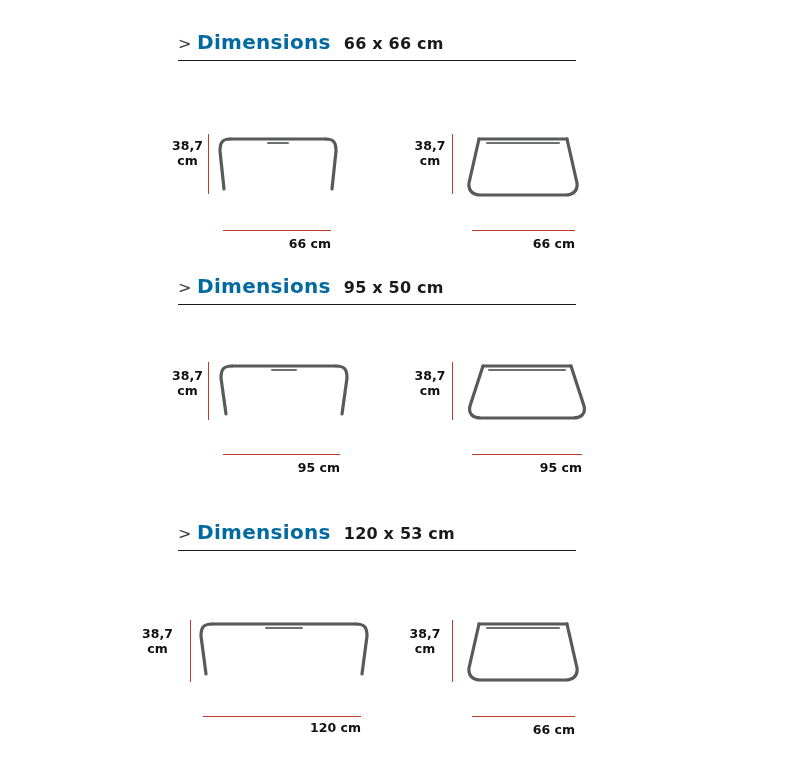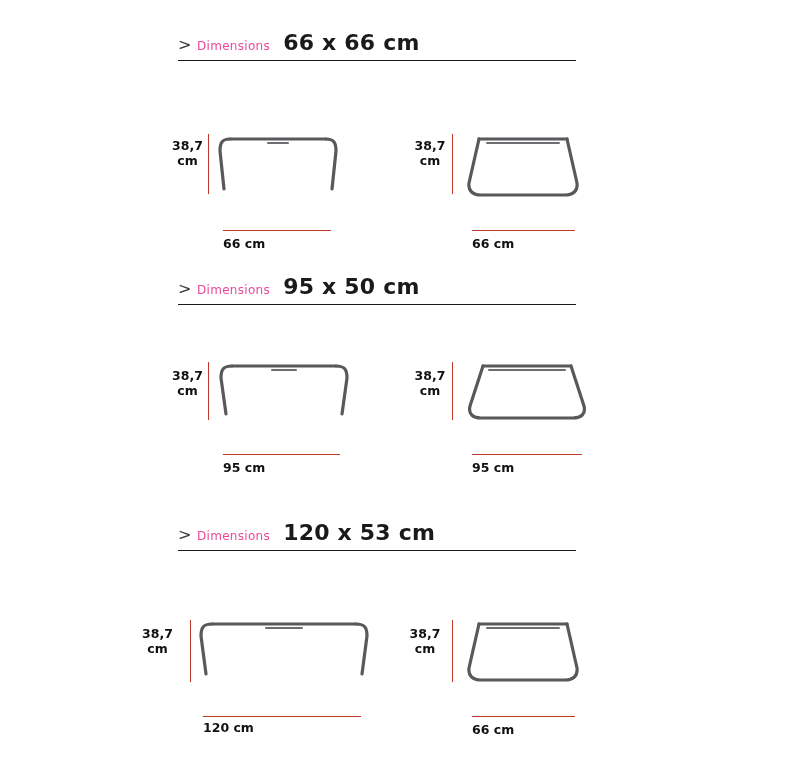--- a/index.html
+++ b/index.html
@@ -34,42 +34,42 @@
     border-bottom: 1.5px solid #1a1a1a;
     white-space: nowrap;
   }
   .heading .chev {
     font-size: 16px;
     color: #3a3a3a;
     font-weight: 400;
     letter-spacing: .5px;
   }
   .heading .word {
-    font-size: 12px;
-    color: #ec4899;
-    font-weight: 400;
+    font-size: 20px;
+    color: #0369a1;
+    font-weight: 700;
     letter-spacing: .3px;
   }
   .heading .dims {
-    font-size: 22px;
+    font-size: 16px;
     color: #1a1a1a;
     font-weight: bold;
     letter-spacing: .2px;
     margin-left: 8px;
   }
   
   .view {
     position: absolute;
   }
   .lbl {
     position: absolute;
     font-size: 12.5px;
     font-weight: bold;
     color: #111111;
-    text-align: left;
+    text-align: right;
     line-height: 15px;
     white-space: nowrap;
   }
   .lbl.h {
     text-align: center;
   }
   .vbar {
     position: absolute;
     width: 0;
     border-left: 1.6px solid #c0392b;

